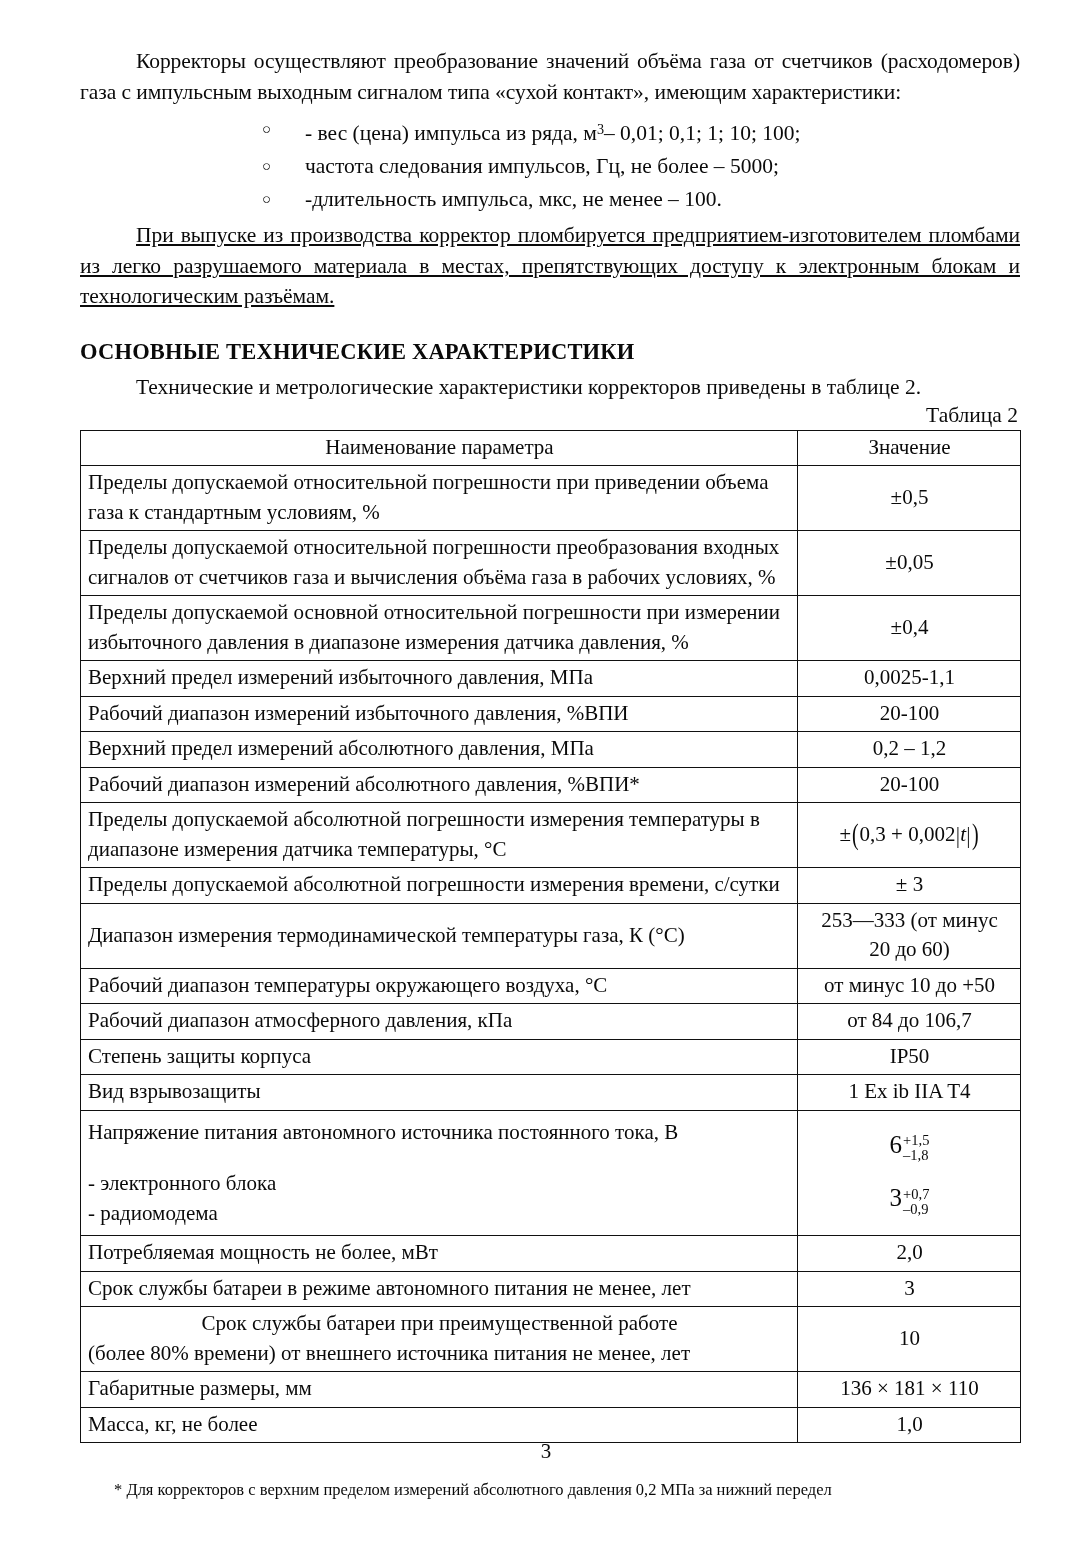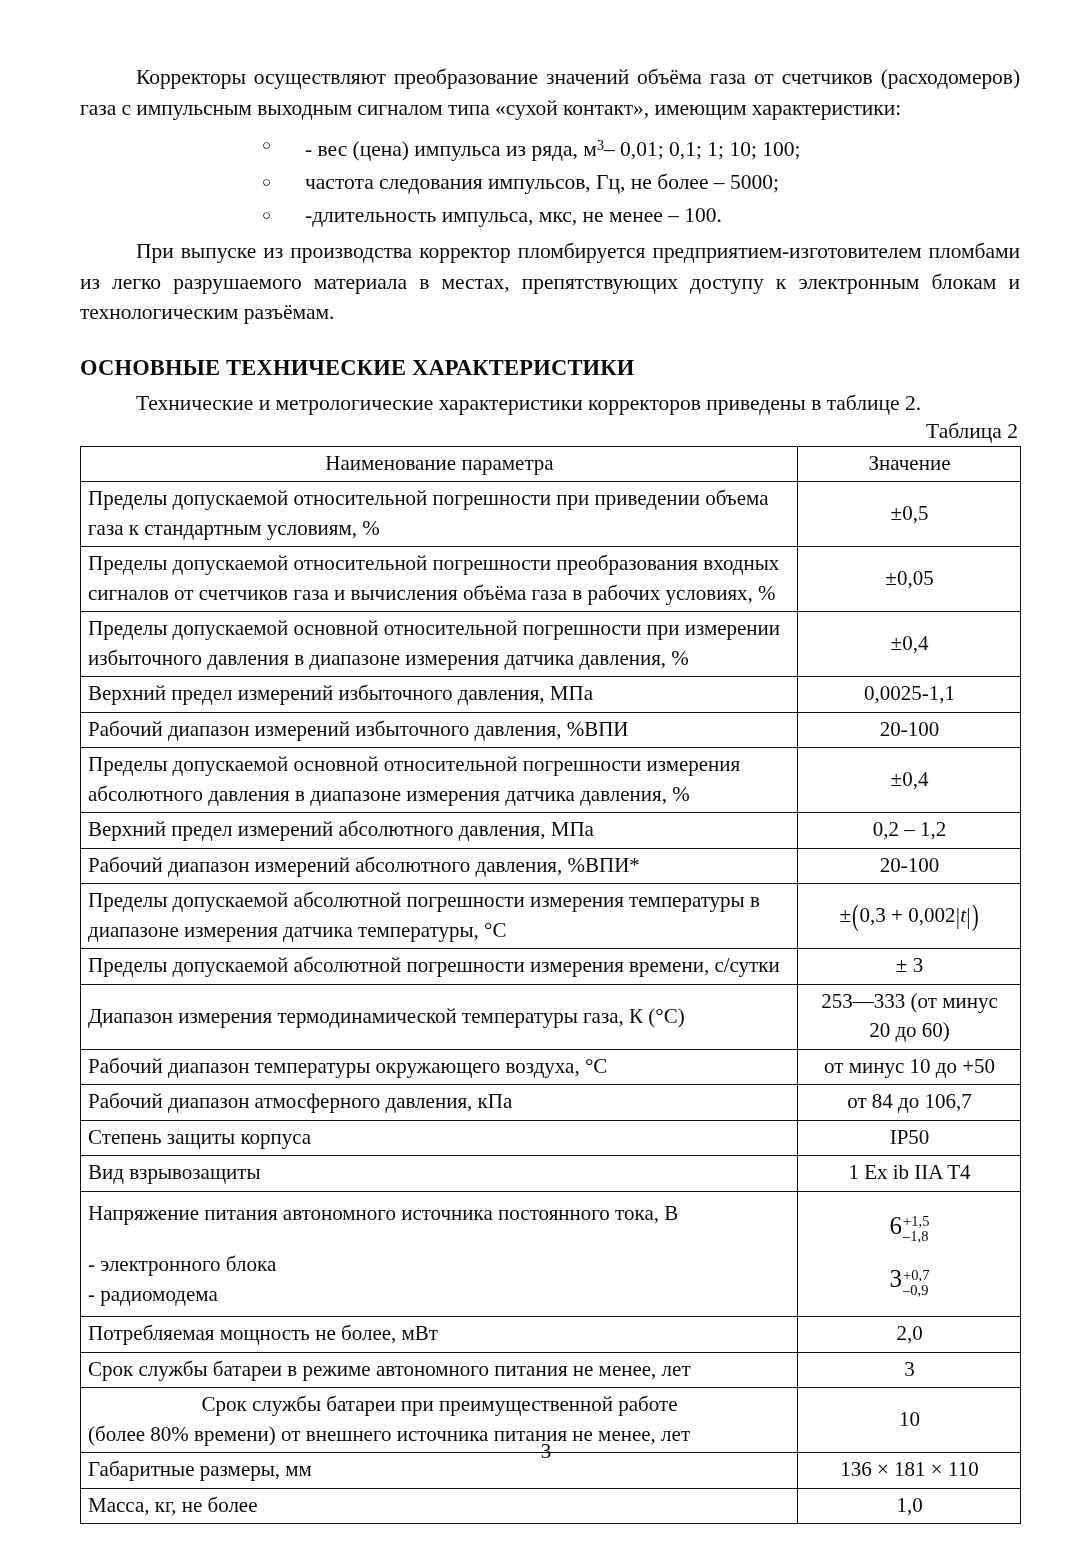--- a/index.html
+++ b/index.html
@@ -16,33 +16,33 @@
     color: #0a0a0a;
     -webkit-font-smoothing: none;
   }
 
   .page {
     position: absolute;
     left: 0; top: 0;
     width: 1092px;
     height: 1504px;
     box-sizing: border-box;
-    padding: 62px 72px 0 80px;
+    padding: 46px 72px 0 80px;
   }
 
   
   .para {
     font-size: 21.5px;
     line-height: 30.5px;
     text-align: justify;
     text-indent: 56px;
     margin: 0;
     letter-spacing: -0.05px;
   }
-  .para.tight { text-align: justify; }
+  .para.tight { text-align: justify; text-decoration: underline; }
 
   
   .bullets {
     list-style: none;
     margin: 6px 0 4px 0;
     padding: 0;
   }
   .bullets li {
     position: relative;
     font-size: 21.5px;
@@ -244,24 +244,20 @@
       </tr>
       <tr>
         <td class="name">Верхний предел измерений  избыточного давления, МПа</td>
         <td class="val">0,0025-1,1</td>
       </tr>
       <tr>
         <td class="name">Рабочий диапазон измерений избыточного давления, %ВПИ</td>
         <td class="val">20-100</td>
       </tr>
       <tr>
-        <td class="name">Пределы допускаемой основной относительной погрешности измерения абсолютного давления в диапазоне измерения датчика давления, %</td>
-        <td class="val">±0,4</td>
-      </tr>
-      <tr>
         <td class="name">Верхний предел измерений абсолютного давления, МПа</td>
         <td class="val">0,2 – 1,2</td>
       </tr>
       <tr>
         <td class="name">Рабочий диапазон измерений абсолютного давления, %ВПИ*</td>
         <td class="val">20-100</td>
       </tr>
       <tr>
         <td class="name">Пределы допускаемой абсолютной погрешности измерения температуры в диапазоне измерения датчика температуры, °С</td>
         <td class="val">

